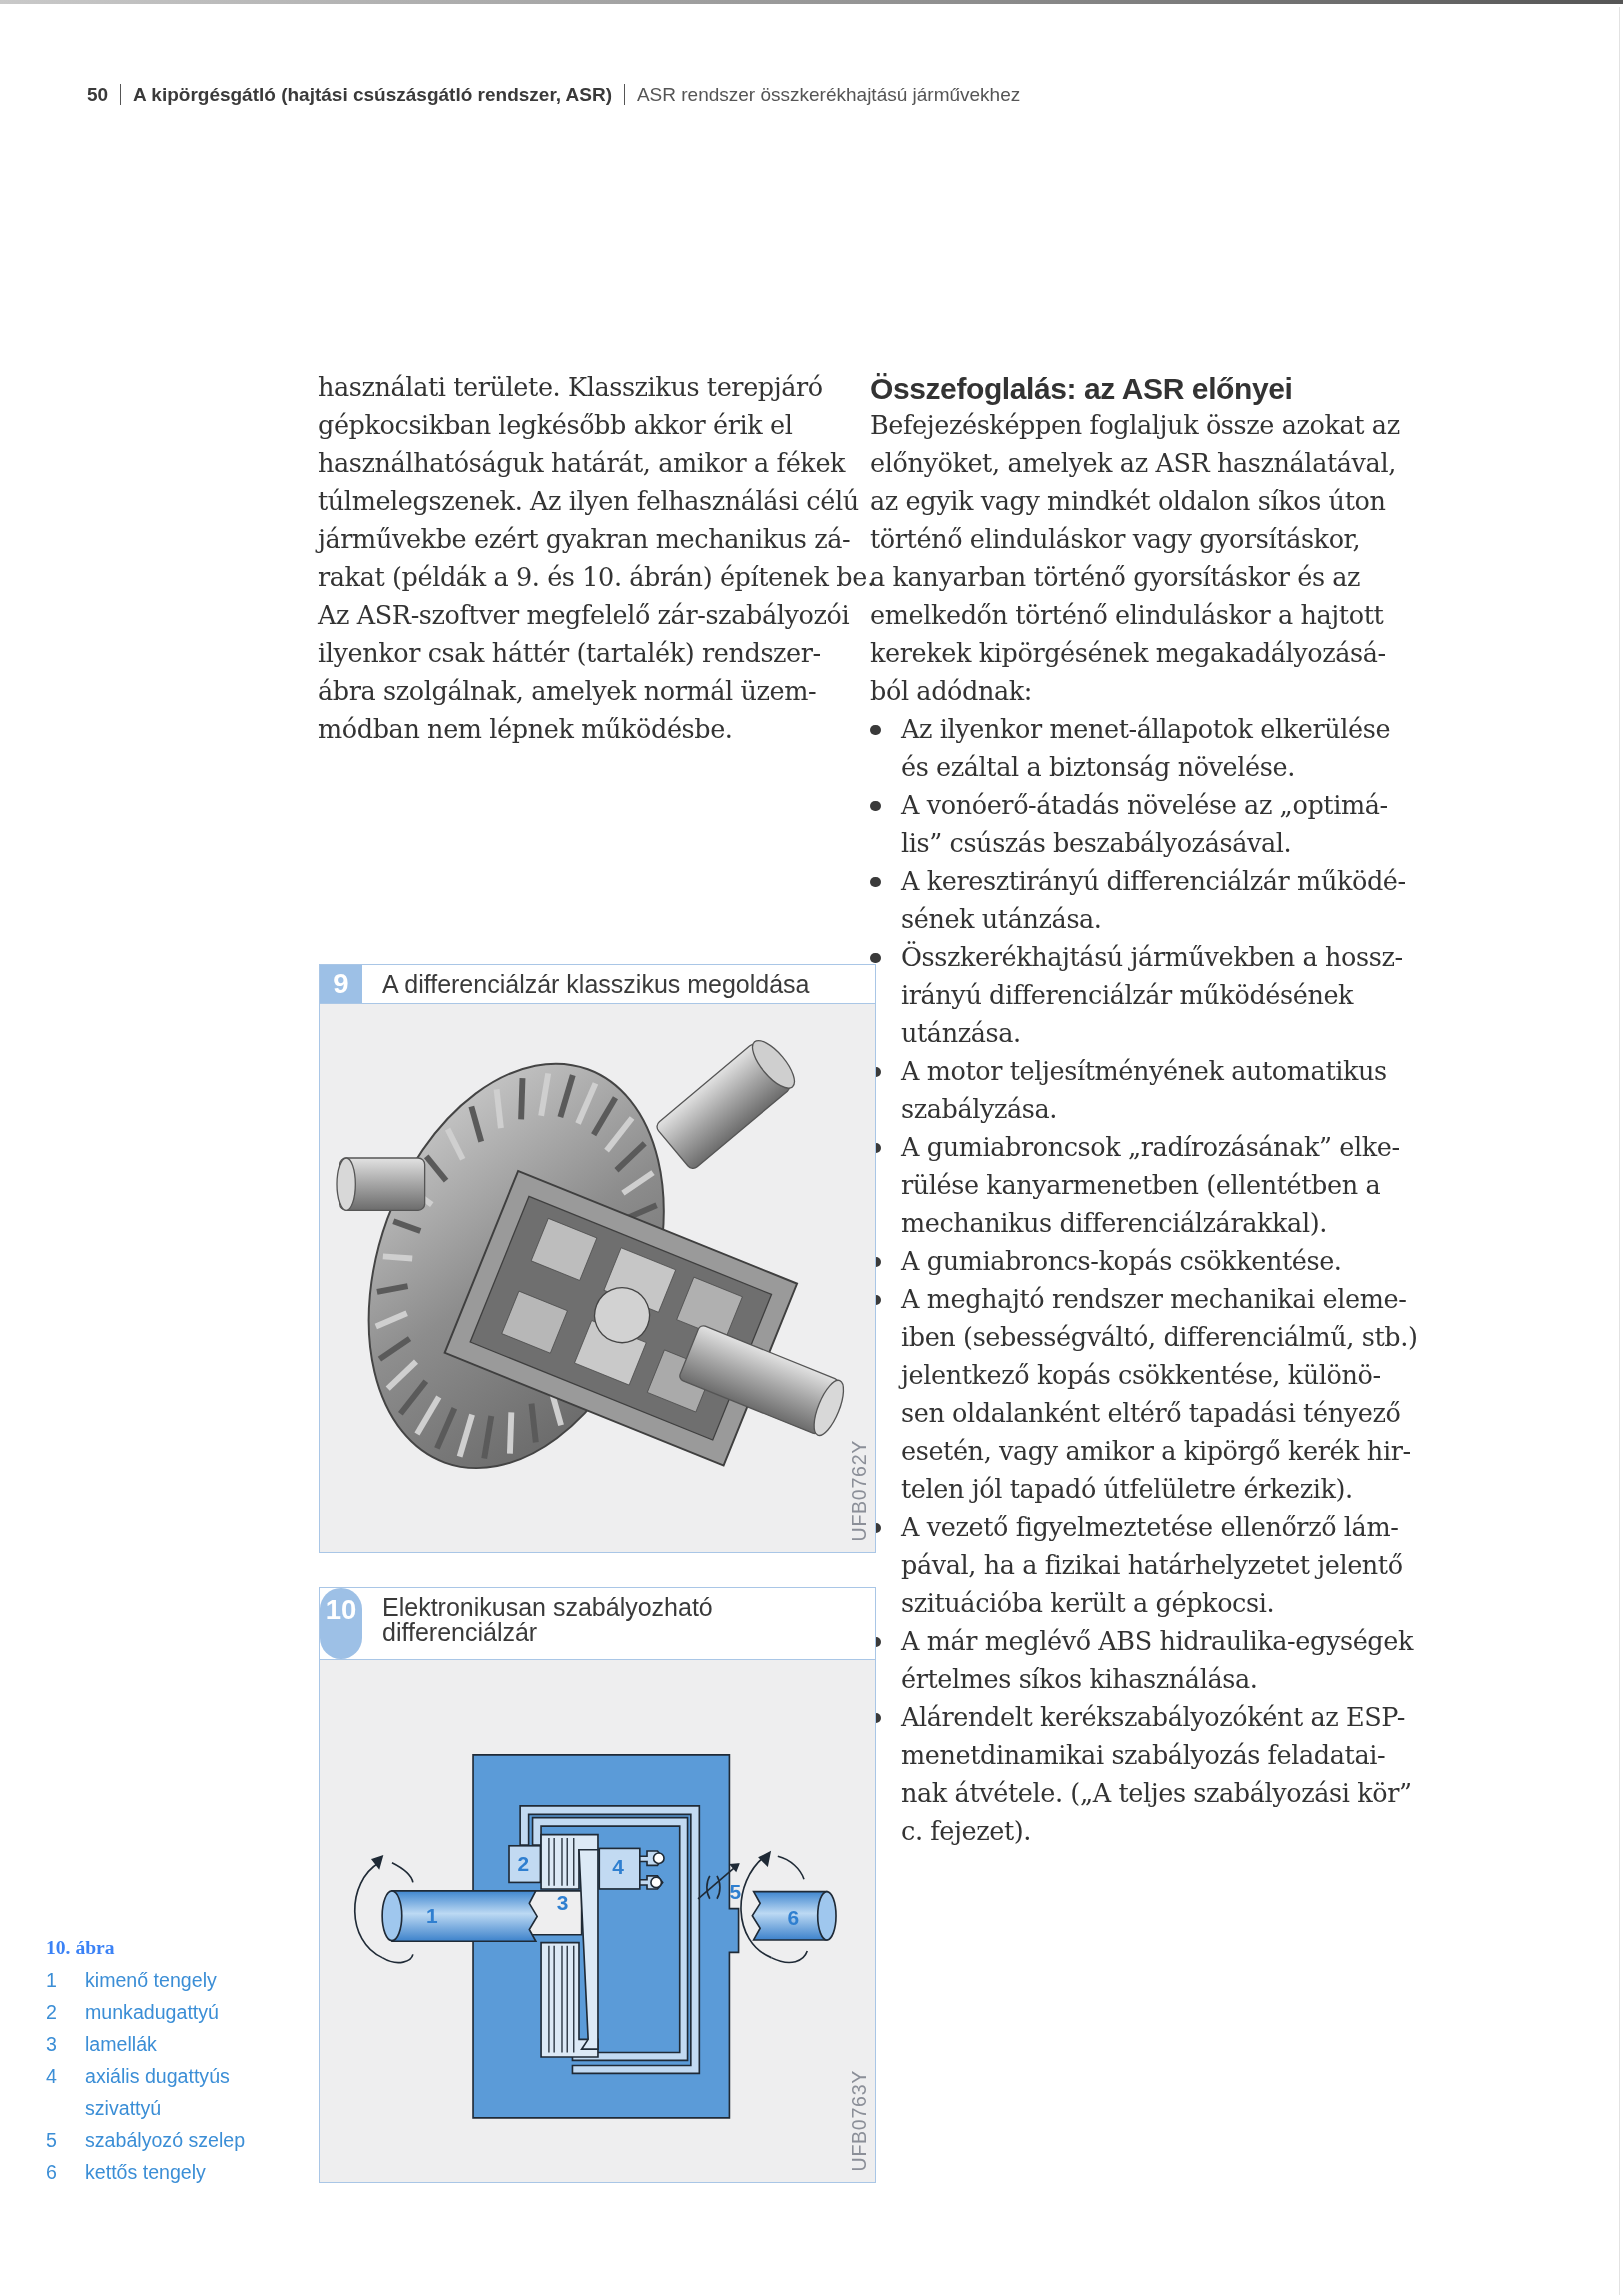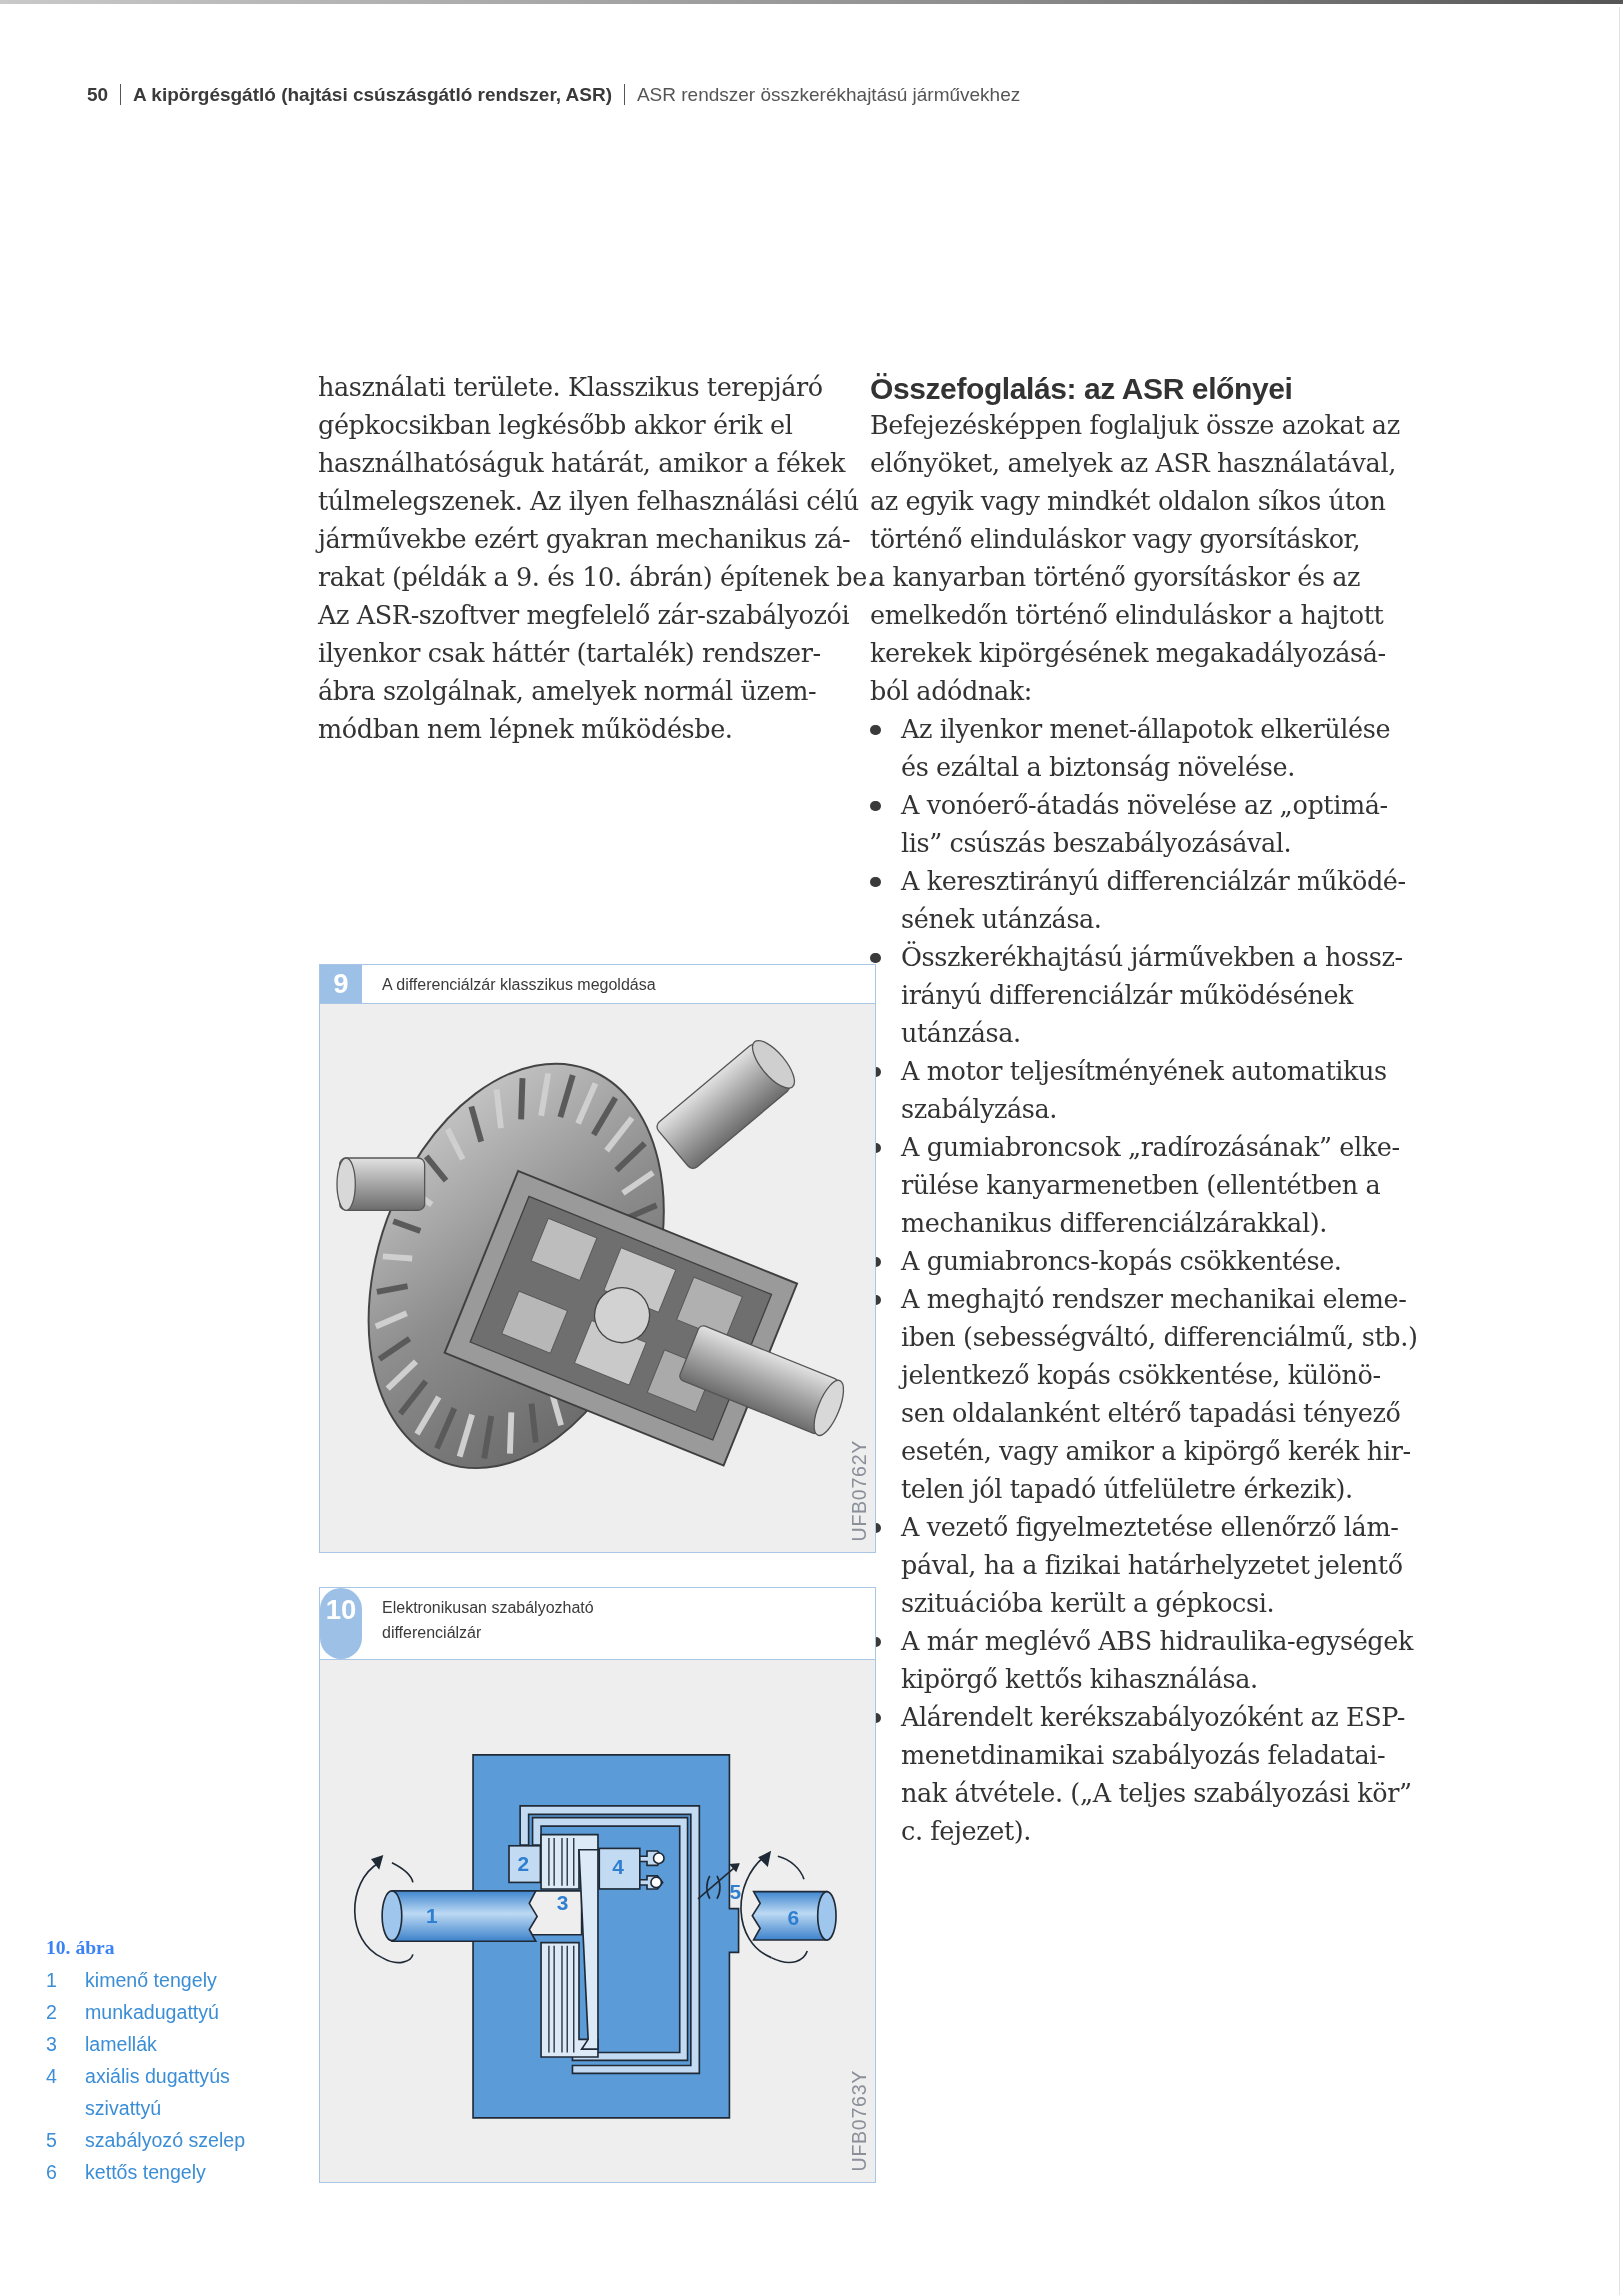--- a/index.html
+++ b/index.html
@@ -22,21 +22,21 @@
   .bullets li .dot { position:absolute; left:0; top:14.4px; width:10.5px; height:10.5px; border-radius:50%; background:#3a3a3a; }
   .bullets li span.line { display:block; white-space:nowrap; }
 
   .figure { position:absolute; left:319px; width:555px; border:1.3px solid #a9c6e6; background:#eeeeef; }
   .fig9 { top:964px; height:587px; }
   .fig10 { top:1587px; height:594px; }
   .fig-head { position:relative; height:38px; background:#fff; border-bottom:1.3px solid #a9c6e6; }
   .fig10 .fig-head { height:71px; }
   .fig-num { position:absolute; left:0; top:0; bottom:0; width:42px; background:#9dc0e6; color:#fff; font-family:"Liberation Sans", sans-serif; font-weight:bold; font-size:27.5px; text-align:center; line-height:38px; }
   .fig10 .fig-num { line-height:43px;border-radius:21px; }
-  .fig-title { position:absolute; left:62px; top:6.5px; font-family:"Liberation Sans", sans-serif; font-size:16px; line-height:25px; color:#3a3a3a; }
+  .fig-title { position:absolute; left:62px; top:6.5px; font-family:"Liberation Sans", sans-serif; font-size:25px; line-height:25px; color:#3a3a3a; }
   .fig-body { position:relative; }
   .fig9 .fig-body { height:548px; }
   .fig10 .fig-body { height:522px; }
   .fig-code { position:absolute; right:3.9px; bottom:10.5px; writing-mode:vertical-rl; transform:rotate(180deg); font-family:"Liberation Sans", sans-serif; font-size:19.6px; color:#8b8f98; letter-spacing:0.7px; }
 
   .legend { position:absolute; left:46px; top:1932px; font-family:"Liberation Sans", sans-serif; font-size:19.6px; line-height:32px; color:#3b8ed6; }
   .legend .lt { font-weight:bold; color:#3b82f6;font-family:Liberation Serif, serif; }
   .legend .row { display:flex; white-space:nowrap; }
   .legend .n { width:39px; }
 </style>
@@ -121,21 +121,21 @@
       </li>
       <li>
         <span class="dot"></span>
         <span class="line">A vezető figyelmeztetése ellenőrző lám-</span>
         <span class="line">pával, ha a fizikai határhelyzetet jelentő</span>
         <span class="line">szituációba került a gépkocsi.</span>
       </li>
       <li>
         <span class="dot"></span>
         <span class="line">A már meglévő ABS hidraulika-egységek</span>
-        <span class="line">kipörgő kettős kihasználása.</span>
+        <span class="line">értelmes síkos kihasználása.</span>
       </li>
       <li>
         <span class="dot"></span>
         <span class="line">Alárendelt kerékszabályozóként az ESP-</span>
         <span class="line">menetdinamikai szabályozás feladatai-</span>
         <span class="line">nak átvétele. („A teljes szabályozási kör”</span>
         <span class="line">c. fejezet).</span>
       </li>
     </ul>
 </div>

